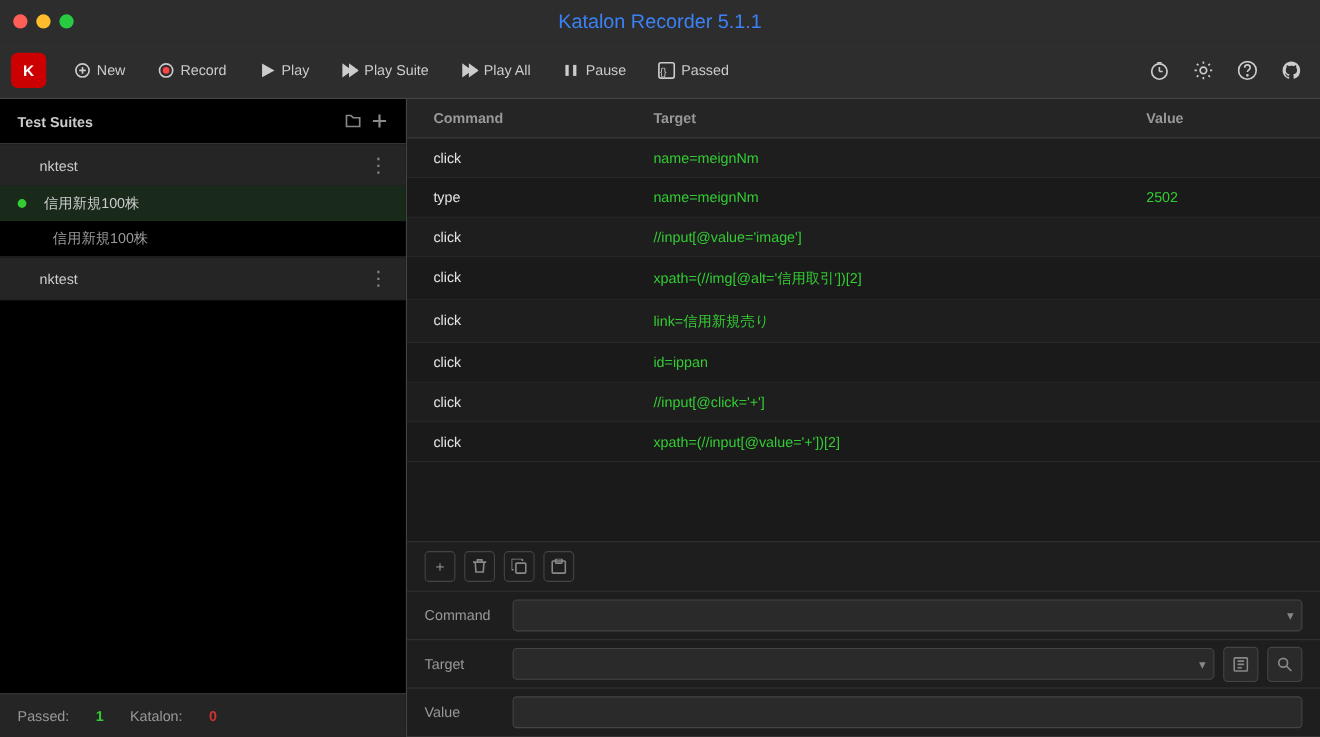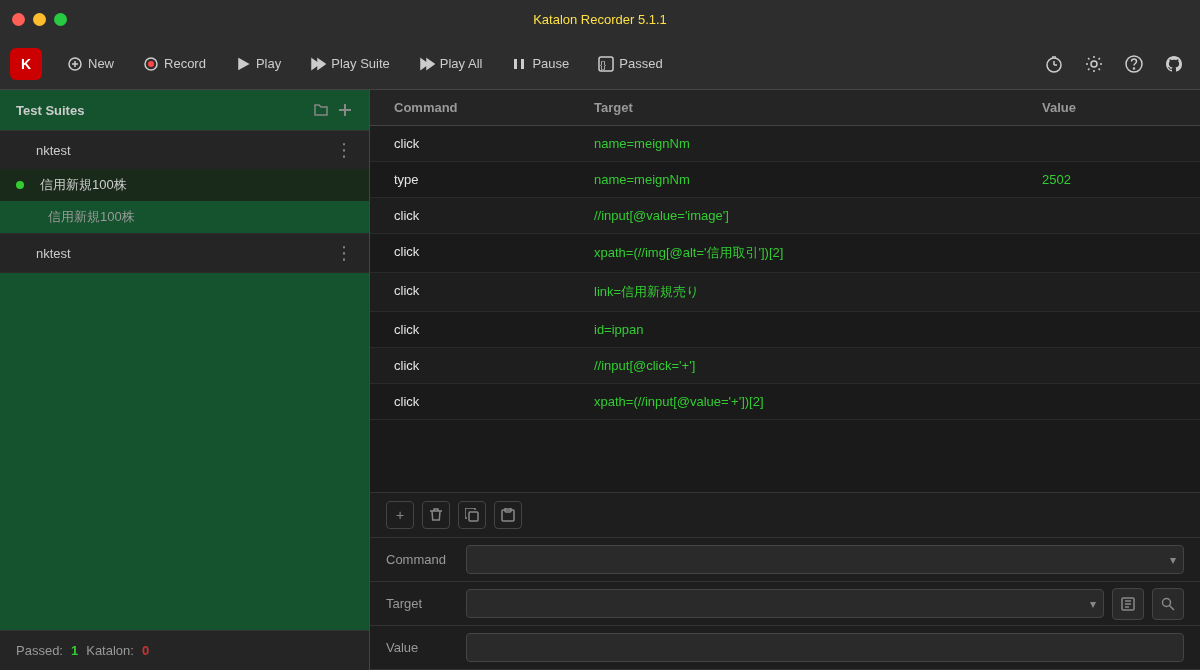--- a/index.html
+++ b/index.html
@@ -33,22 +33,22 @@
     }
     .traffic-light {
       width: 13px;
       height: 13px;
       border-radius: 50%;
     }
     .tl-close { background: #ff5f57; }
     .tl-minimize { background: #ffbd2e; }
     .tl-maximize { background: #28ca41; }
     .title-text {
-      font-size: 13px;
-      color: #fde047;
+      font-size: 18px;
+      color: #3b82f6;
       text-align: right;
     }
 
     
     .toolbar {
       background: #2d2d2d;
       height: 52px;
       display: flex;
       align-items: center;
       padding: 0 10px;
@@ -110,21 +110,21 @@
     
     .main-layout {
       display: flex;
       flex: 1;
       overflow: hidden;
     }
 
     
     .sidebar {
       width: 370px;
-      background: #14532d;
+      background: #000000;
       border-right: 1px solid #444;
       display: flex;
       flex-direction: column;
     }
     .sidebar-header {
       padding: 12px 16px;
       display: flex;
       align-items: center;
       gap: 8px;
       border-bottom: 1px solid #333;
@@ -214,21 +214,21 @@
     }
 
     
     .status-bar {
       height: 40px;
       background: #252525;
       border-top: 1px solid #333;
       display: flex;
       align-items: center;
       padding: 0 16px;
-      gap: 8px;
+      gap: 24px;
       font-size: 13px;
     }
     .status-label { color: #999; }
     .status-passed { color: #3c3; font-weight: 600; }
     .status-failed { color: #c33; font-weight: 600; }
 
     
     .content-area {
       flex: 1;
       display: flex;

